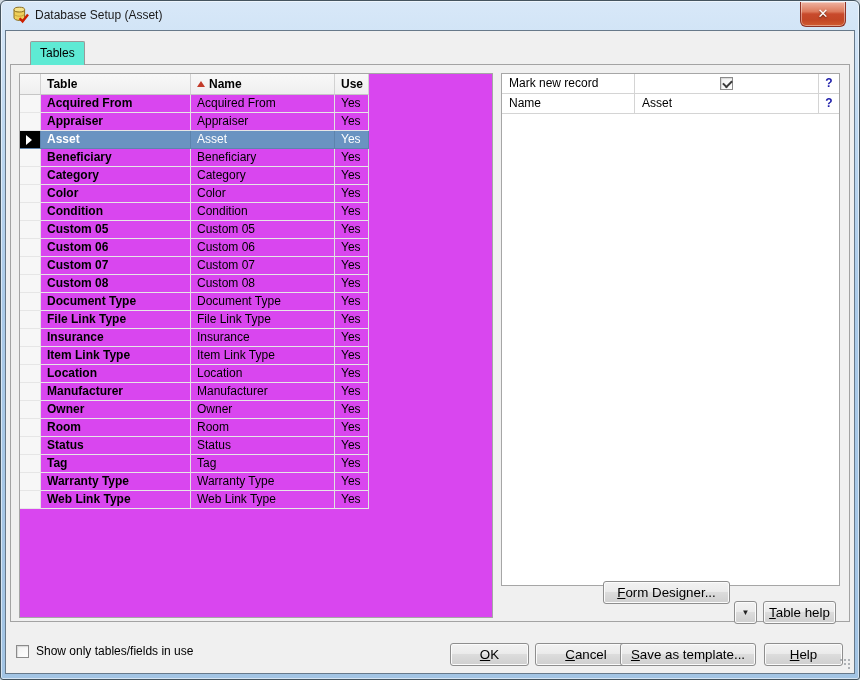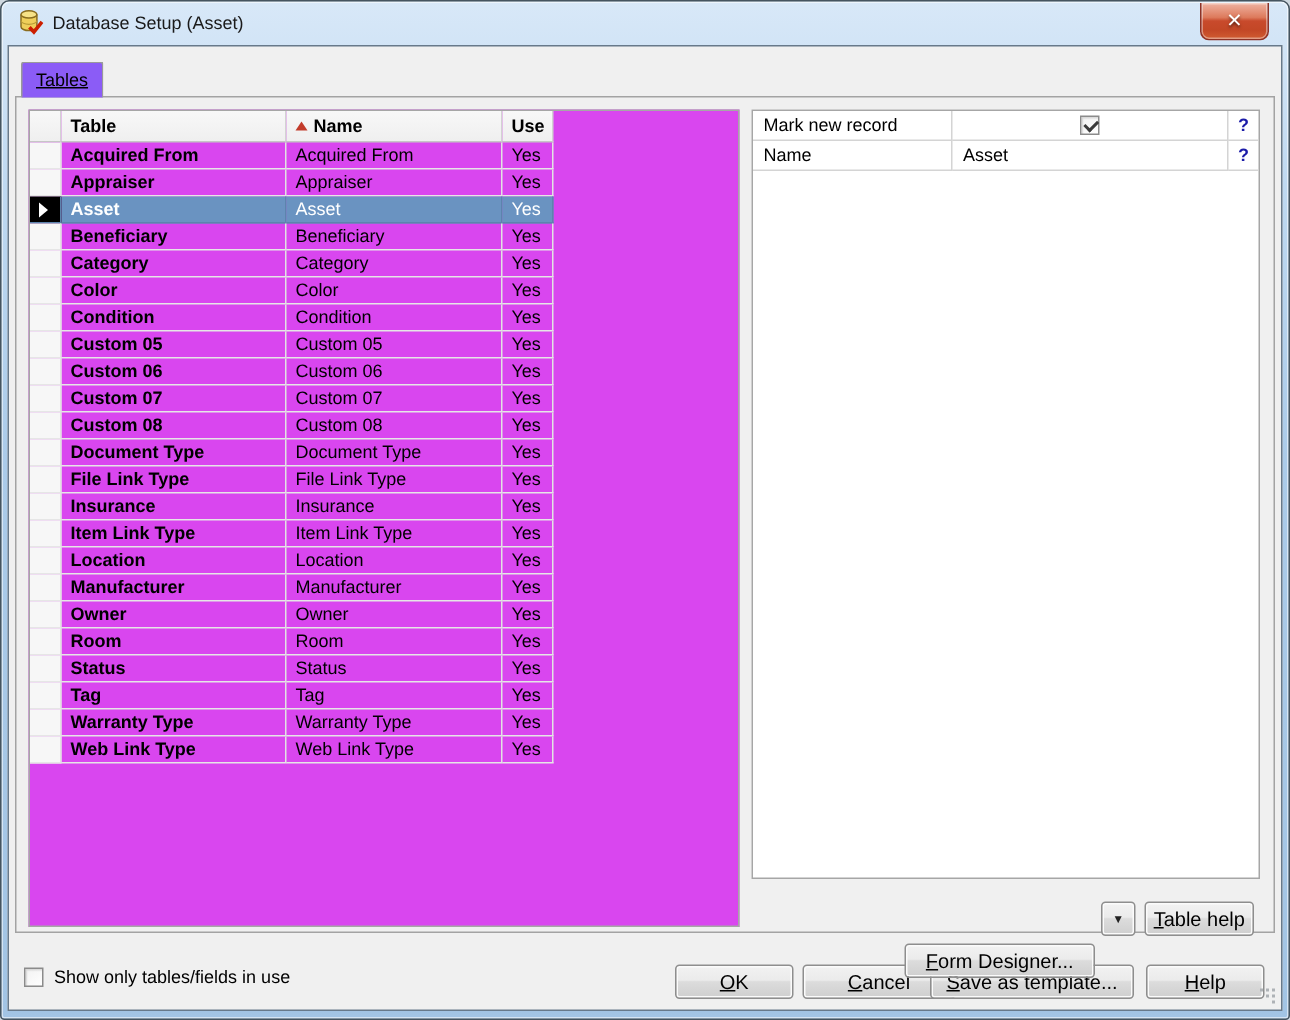--- a/index.html
+++ b/index.html
@@ -31,21 +31,21 @@
   .client {
     position:absolute; inset:29px 4px 5px 4px;
     background:#f0f0f0; border:1px solid #67798a;
   }
 
   
   .tab {
     position:absolute; padding:0 9px; border:1px solid #9a9a9a; border-bottom:none;
     border-radius:2px 2px 0 0; cursor:pointer; white-space:nowrap;
   }
-  .tab.active { left:8px; top:10px; height:24px; line-height:23px; background:#8b5cf6; z-index:3;text-decoration:underline; }
+  .tab.active { left:24px; top:10px; height:24px; line-height:23px; background:#5eead4; z-index:3; }
   .tab.inactive { left:61px; top:14px; height:20px; line-height:19px;
     background:linear-gradient(180deg,#f1f1f1,#dfdfdf); z-index:1;margin-top:47px; }
 
   .tabpanel {
     position:absolute; left:4px; top:33px; right:4px; bottom:51px;
     border:1px solid #a3a3a3; background:#f0f0f0; z-index:2;
   }
 
   
   .left-panel {
@@ -107,21 +107,21 @@
 
   
   .btn {
     position:absolute; height:23px;
     border:1px solid #8e8e8e; border-radius:3px;
     background:linear-gradient(180deg,#f2f2f2 0%,#ebebeb 45%,#dcdcdc 50%,#cfcfcf 100%);
     box-shadow:inset 0 0 0 1px #fbfbfb;
     text-align:center; line-height:21px; cursor:pointer; white-space:nowrap;
   }
   .btn u { text-decoration:underline; }
-  .fd-btn  { left:592px; top:564px; width:127px; }
+  .fd-btn  { left:592px; top:516px; width:127px; }
   .dd-btn  { left:723px; top:536px; width:23px; font-size:8px; color:#222; line-height:22px; }
   .th-btn  { left:752px; top:536px; width:73px; }
 
   
   .footer-check { position:absolute; left:10px; top:614px; }
   .footer-check-label { position:absolute; left:30px; top:613px; line-height:15px; }
   .ok-btn     { left:444px; top:612px; width:79px; }
   .cancel-btn { left:529px; top:612px; width:102px; }
   .save-btn   { left:614px; top:612px; width:136px; }
   .help-btn   { left:758px; top:612px; width:79px; }

